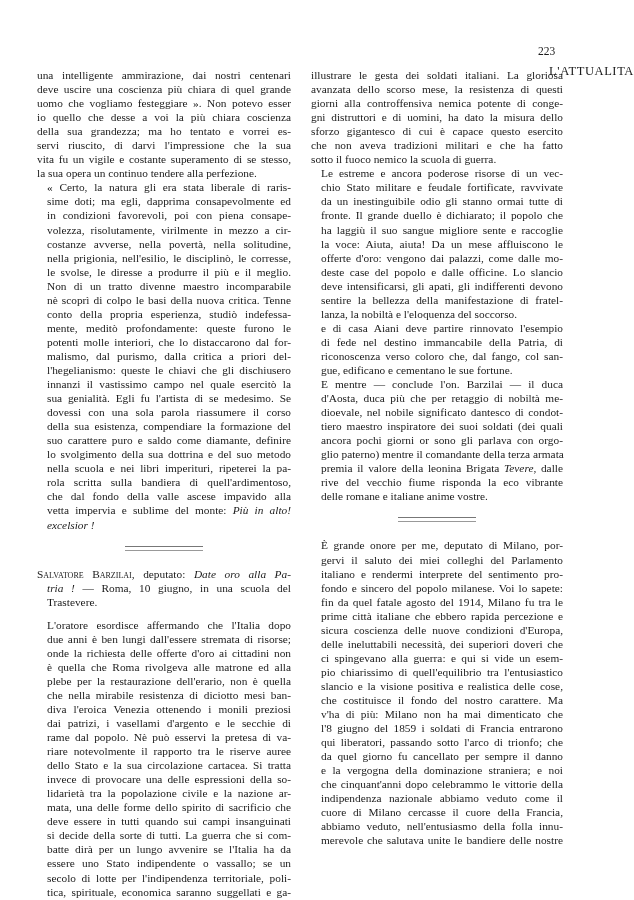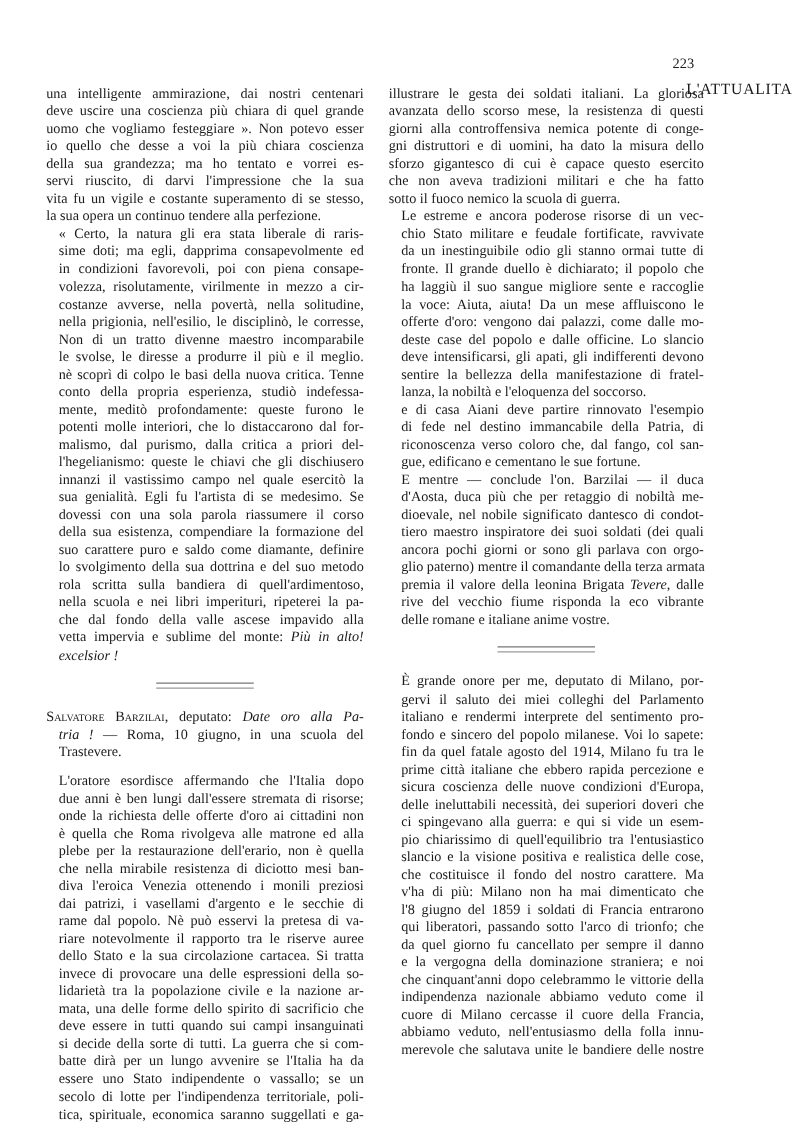--- a/index.html
+++ b/index.html
@@ -55,36 +55,36 @@
         <span class="line">vita fu un vigile e costante superamento di se stesso,</span>
         <span class="line last">la sua opera un continuo tendere alla perfezione.</span>
       </p>
     <p>
       <span class="line">« Certo, la natura gli era stata liberale di raris-</span>
         <span class="line">sime doti; ma egli, dapprima consapevolmente ed</span>
         <span class="line">in condizioni favorevoli, poi con piena consape-</span>
         <span class="line">volezza, risolutamente, virilmente in mezzo a cir-</span>
         <span class="line">costanze avverse, nella povertà, nella solitudine,</span>
         <span class="line">nella prigionia, nell'esilio, le disciplinò, le corresse,</span>
+        <span class="line">le svolse, le diresse a produrre il più e il meglio.</span>
         <span class="line">Non di un tratto divenne maestro incomparabile</span>
-        <span class="line">le svolse, le diresse a produrre il più e il meglio.</span>
         <span class="line">nè scoprì di colpo le basi della nuova critica. Tenne</span>
         <span class="line">conto della propria esperienza, studiò indefessa-</span>
         <span class="line">mente, meditò profondamente: queste furono le</span>
         <span class="line">potenti molle interiori, che lo distaccarono dal for-</span>
         <span class="line">malismo, dal purismo, dalla critica a priori del-</span>
         <span class="line">l'hegelianismo: queste le chiavi che gli dischiusero</span>
         <span class="line">innanzi il vastissimo campo nel quale esercitò la</span>
         <span class="line">sua genialità. Egli fu l'artista di se medesimo. Se</span>
         <span class="line">dovessi con una sola parola riassumere il corso</span>
         <span class="line">della sua esistenza, compendiare la formazione del</span>
         <span class="line">suo carattere puro e saldo come diamante, definire</span>
         <span class="line">lo svolgimento della sua dottrina e del suo metodo</span>
+        <span class="line">nella scuola e nei libri imperituri, ripeterei la pa-</span>
         <span class="line">rola scritta sulla bandiera di quell'ardimentoso,</span>
-        <span class="line">nella scuola e nei libri imperituri, ripeterei la pa-</span>
         <span class="line">che dal fondo della valle ascese impavido alla</span>
       <span class="line"><span>vetta impervia e sublime del monte: </span><i>Più in alto!</i></span>
       <span class="line last"><i>excelsior !</i></span>
     </p>
 
     <div class="sep"></div>
 
     <div class="heading">
       <span class="line"><span class="sc">Salvatore Barzilai</span><span>, deputato: </span><i>Date oro alla Pa-</i></span>
       <span class="line" style="padding-left:10px"><i>tria !</i><span> — Roma, 10 giugno, in una scuola del</span></span>

